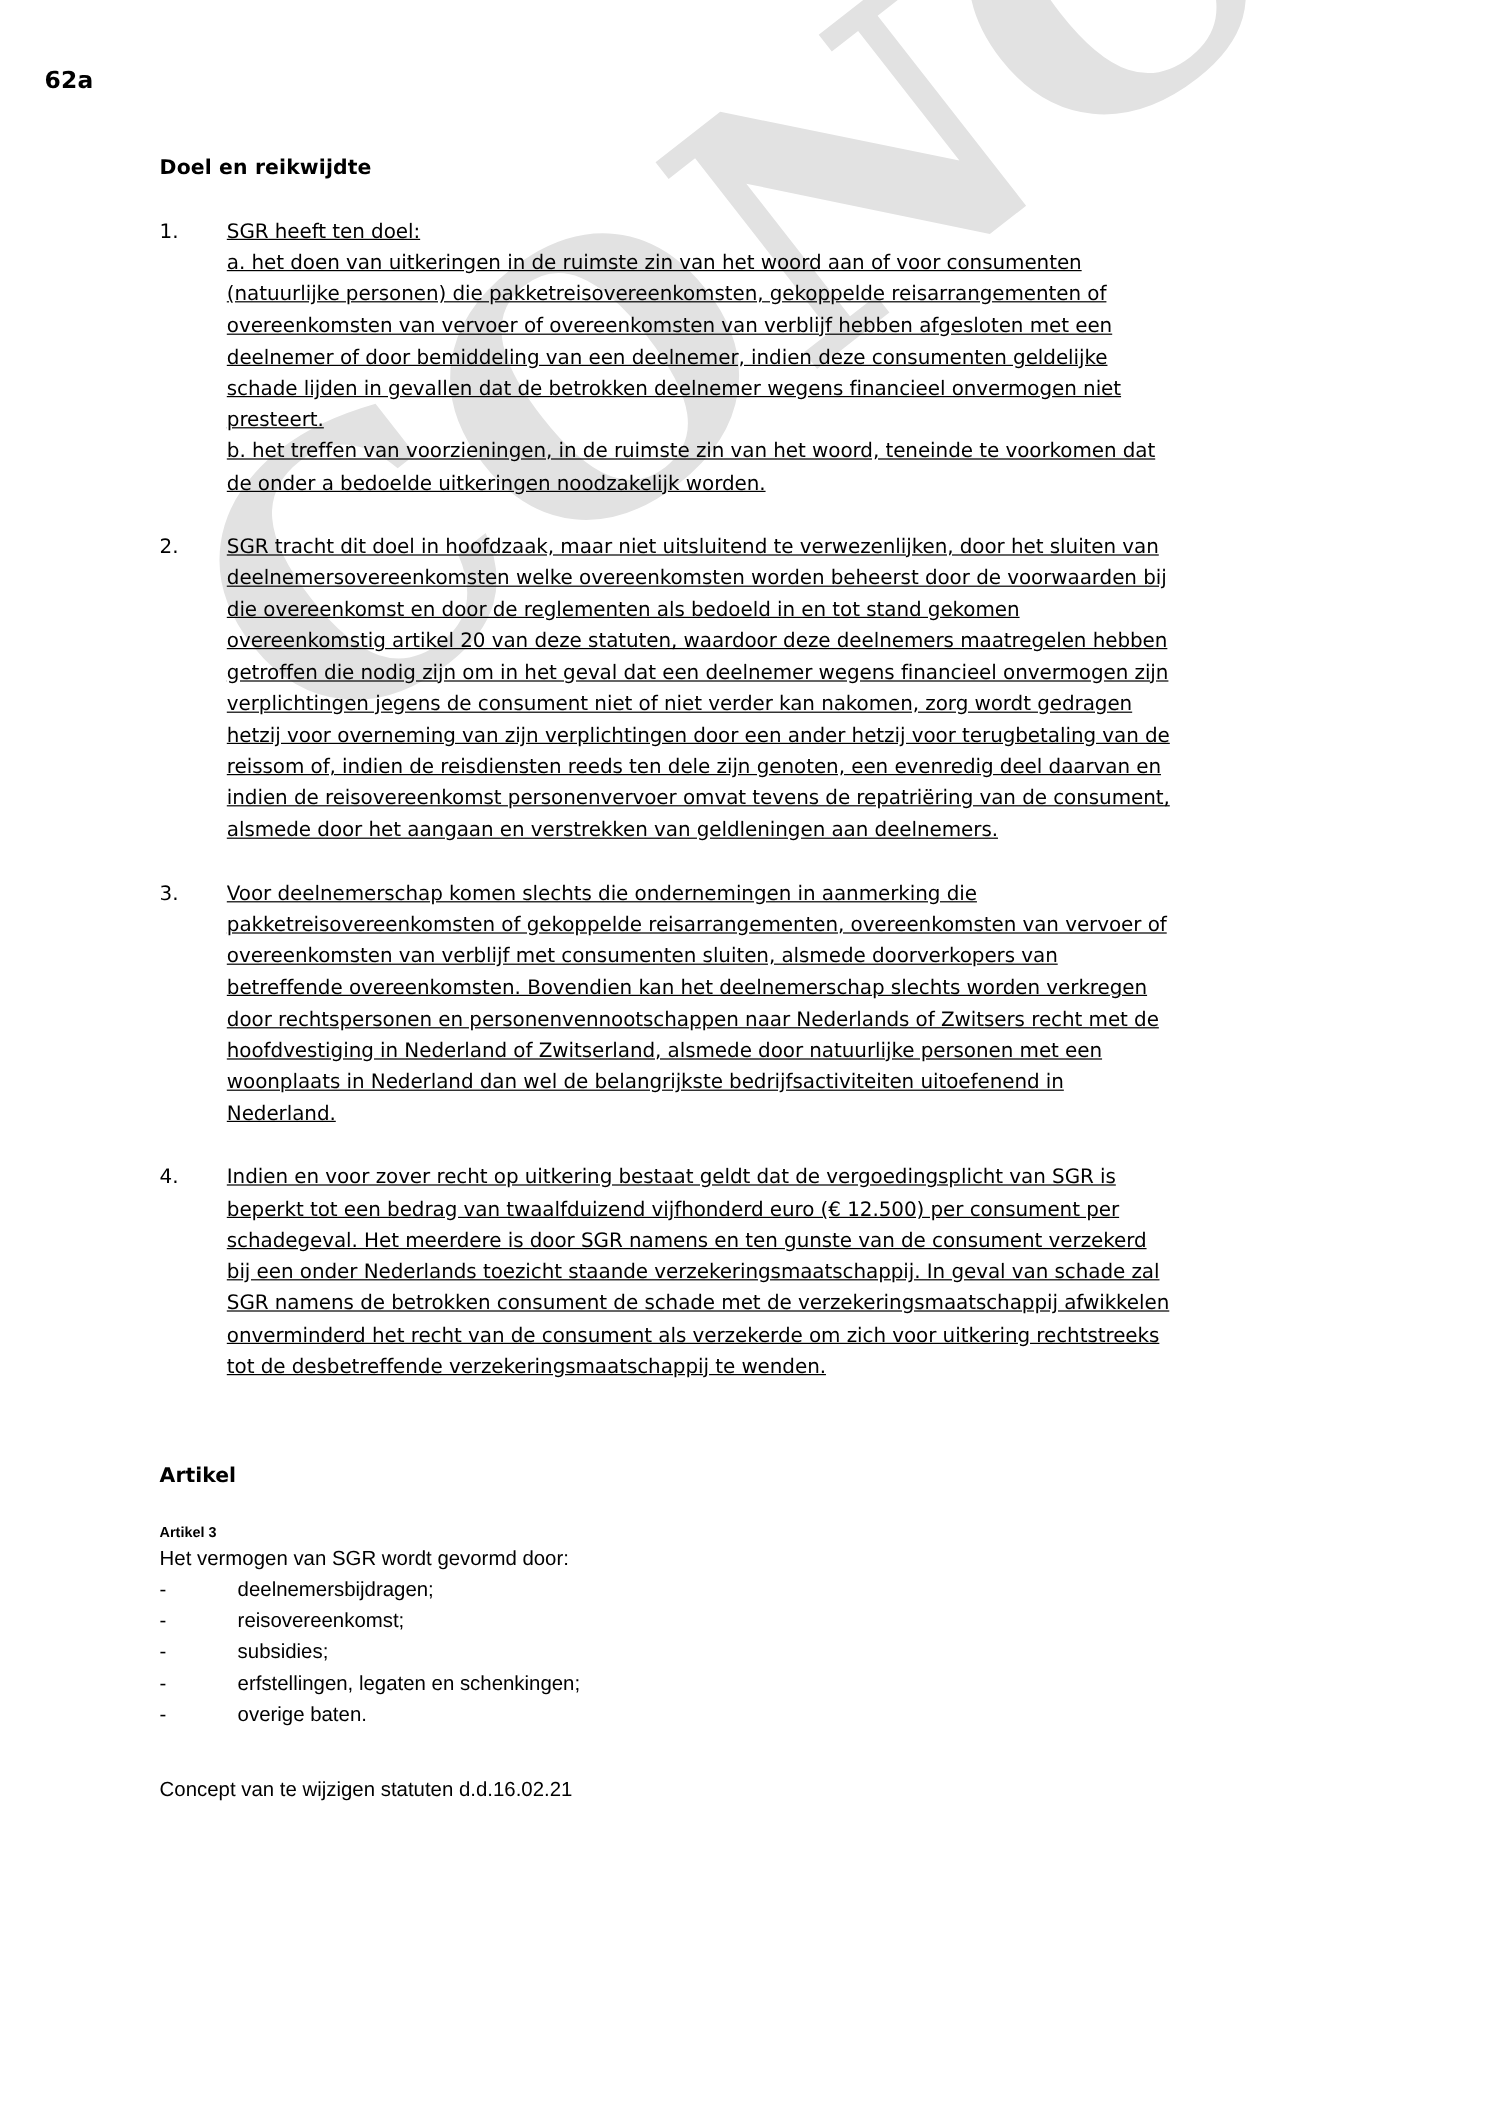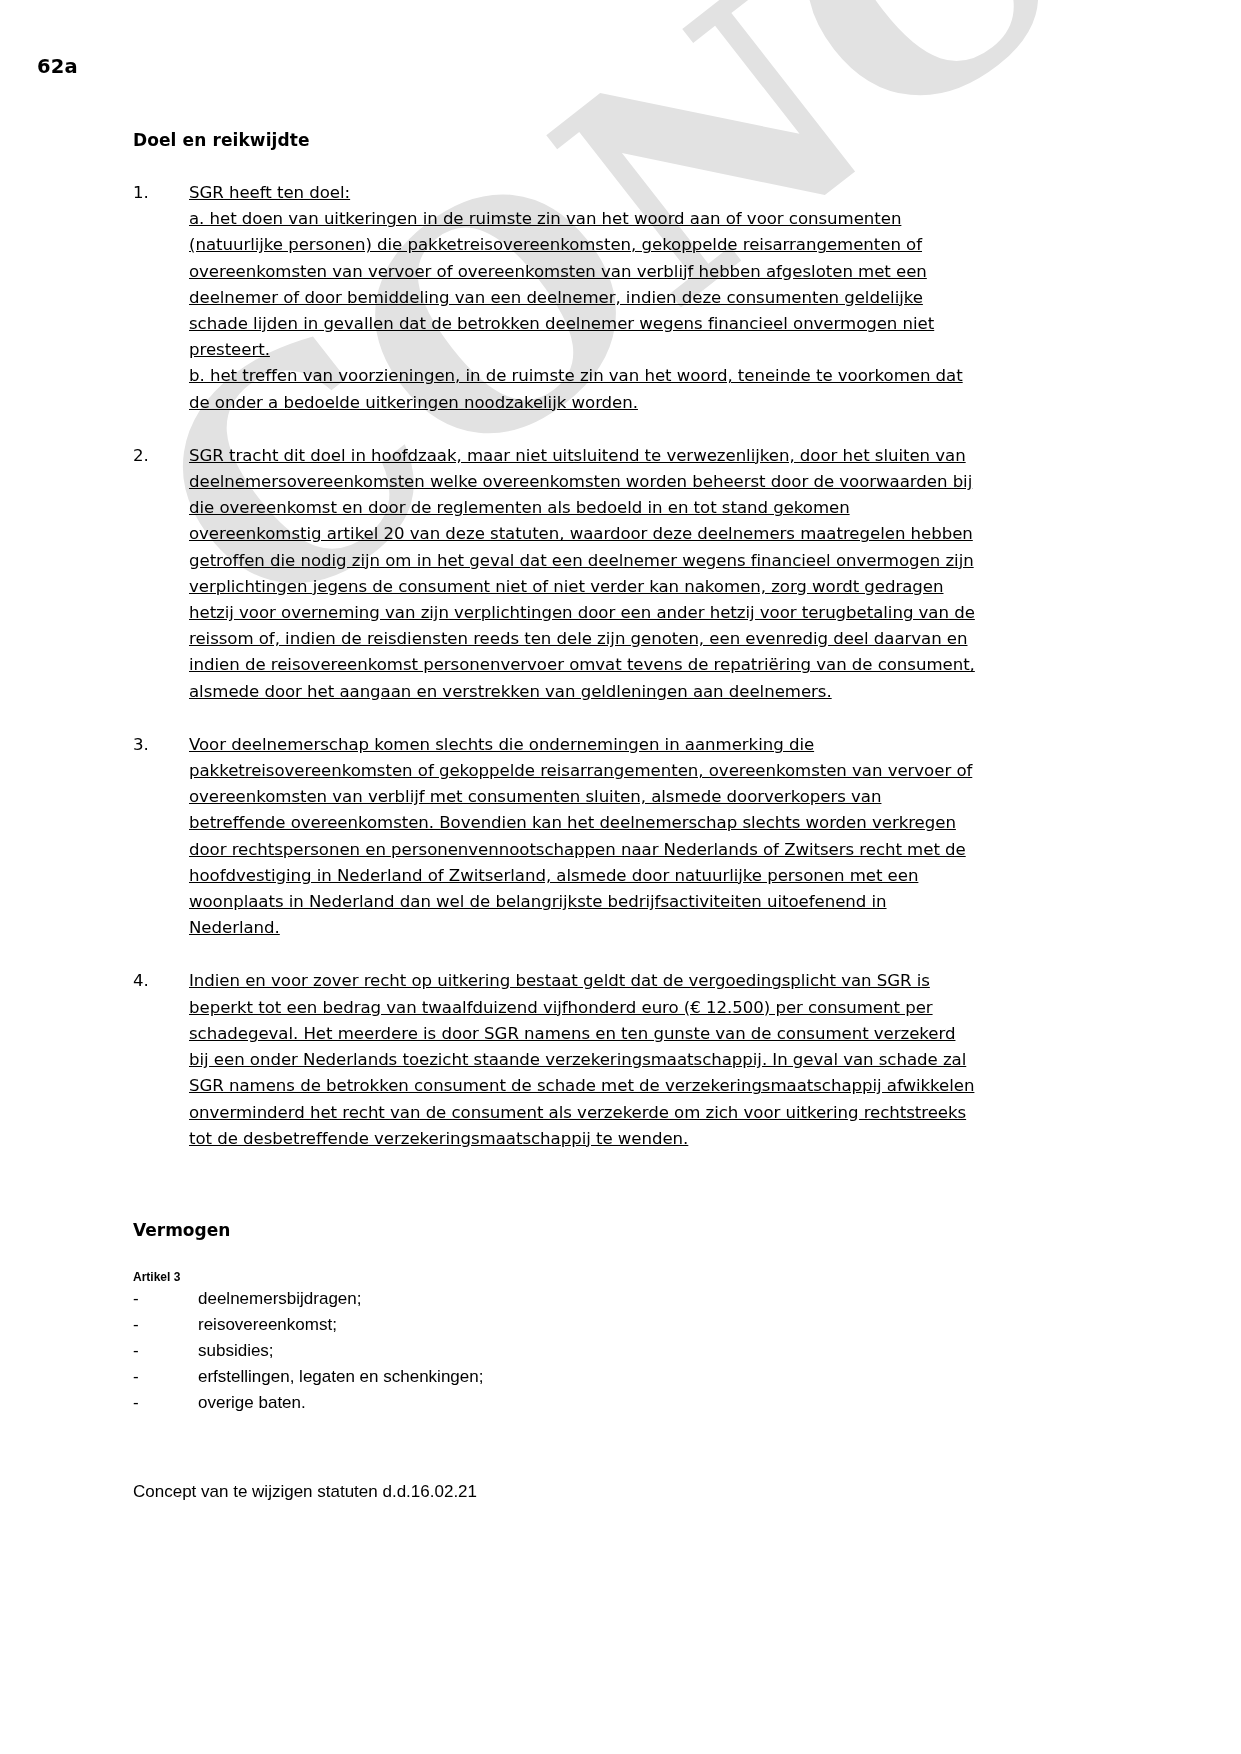--- a/index.html
+++ b/index.html
@@ -179,22 +179,23 @@
       <p>Voor deelnemerschap komen slechts die ondernemingen in aanmerking die pakketreisovereenkomsten of gekoppelde reisarrangementen, overeenkomsten van vervoer of overeenkomsten van verblijf met consumenten sluiten, alsmede doorverkopers van betreffende overeenkomsten. Bovendien kan het deelnemerschap slechts worden verkregen door rechtspersonen en personenvennootschappen naar Nederlands of Zwitsers recht met de hoofdvestiging in Nederland of Zwitserland, alsmede door natuurlijke personen met een woonplaats in Nederland dan wel de belangrijkste bedrijfsactiviteiten uitoefenend in Nederland.</p>
     </div>
 
     <div class="clause">
       <span class="clause-number">4.</span>
       <p>Indien en voor zover recht op uitkering bestaat geldt dat de vergoedingsplicht van SGR is beperkt tot een bedrag van twaalfduizend vijfhonderd euro (€ 12.500) per consument per schadegeval. Het meerdere is door SGR namens en ten gunste van de consument verzekerd bij een onder Nederlands toezicht staande verzekeringsmaatschappij. In geval van schade zal SGR namens de betrokken consument de schade met de verzekeringsmaatschappij afwikkelen onverminderd het recht van de consument als verzekerde om zich voor uitkering rechtstreeks tot de desbetreffende verzekeringsmaatschappij te wenden.</p>
     </div>
 
     <div class="section-gap"></div>
 
-    <div class="subheading">Vermogen</div>
+    <div class="subheading">Artikel</div>
     <div class="artikel3-head">Artikel 3</div>
+    <p class="plain-line">Het vermogen van SGR wordt gevormd door:</p>
 
     <ul class="dash-list">
       <li>
         <span class="dash-marker">-</span>
         <span>deelnemersbijdragen;</span>
       </li>
       <li>
         <span class="dash-marker">-</span>
         <span>reisovereenkomst;</span>
       </li>

